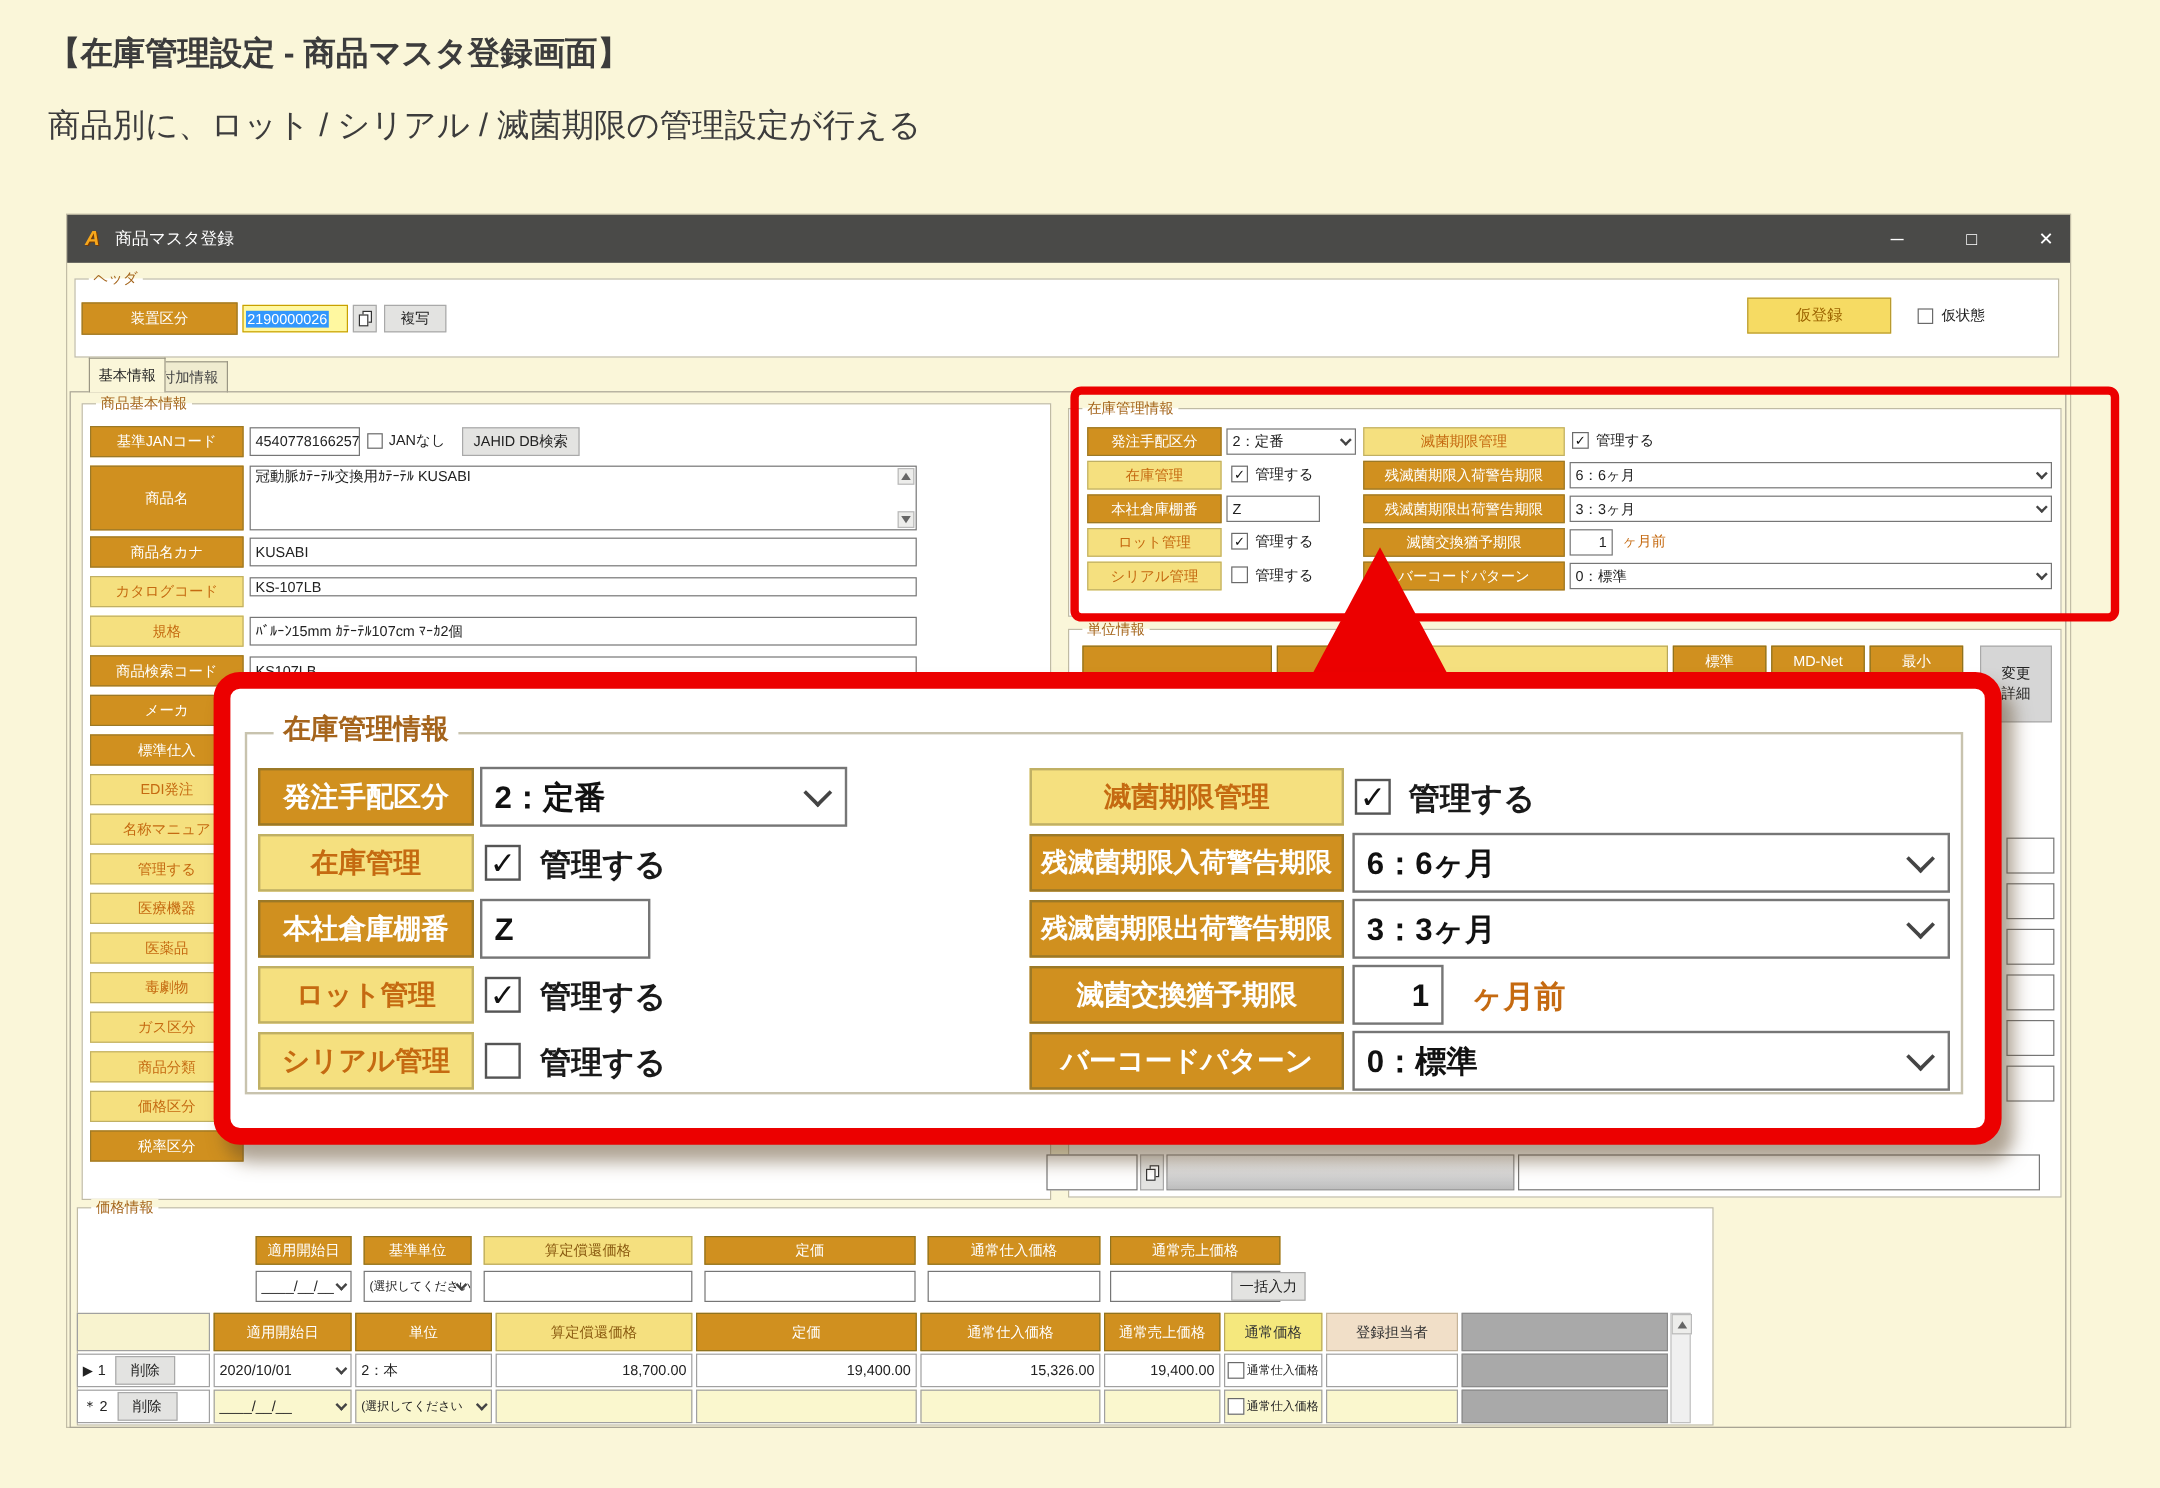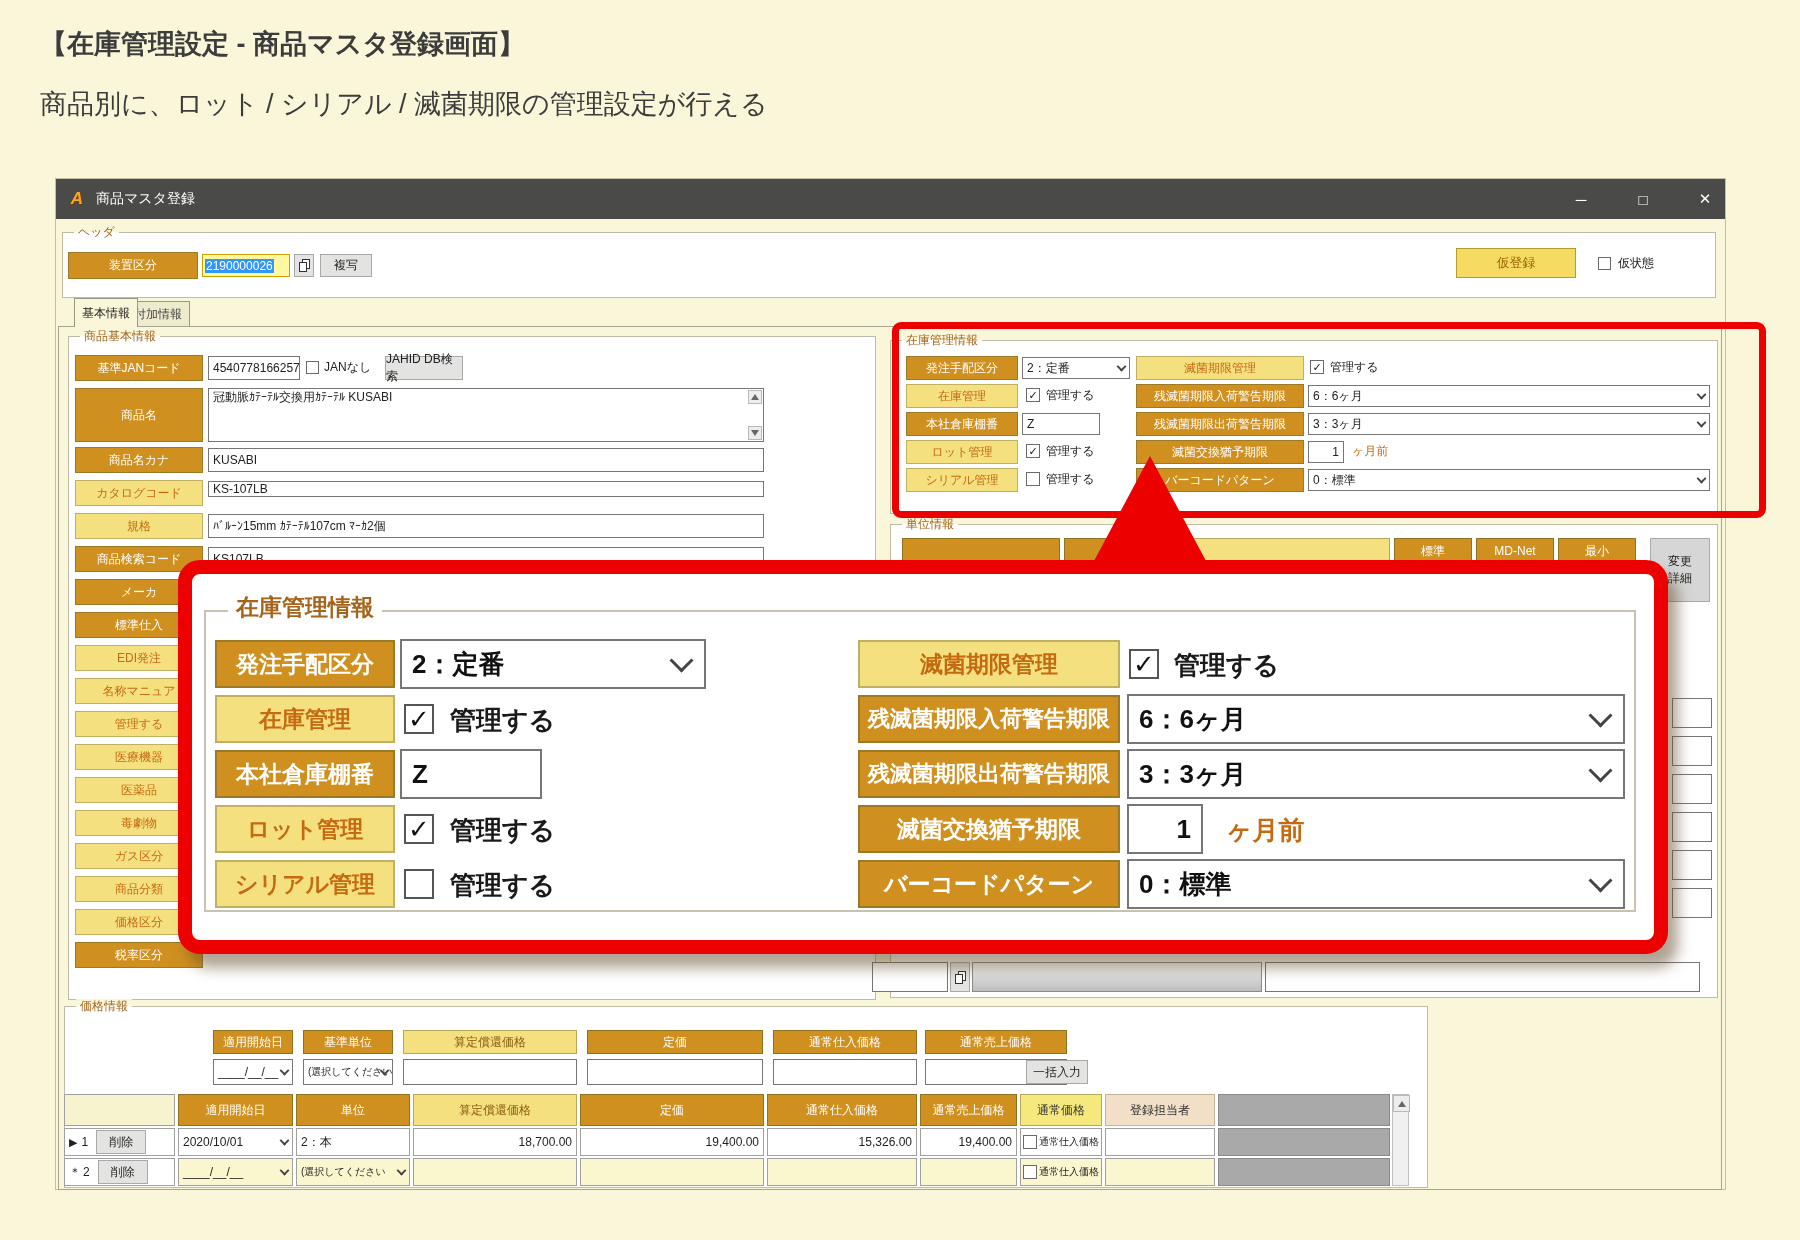--- a/index.html
+++ b/index.html
@@ -99,21 +99,21 @@
   <div class="abs tab tabI" style="left:126px;top:301px;width:64px;height:26px;">付加情報</div>
   <div class="abs panel" style="left:58px;top:326px;width:1664px;height:864px;"></div>
 
   <div class="abs grp" style="left:68px;top:336px;width:808px;height:664px;"></div>
   <div class="abs grplabel" style="left:80px;top:329px;">商品基本情報</div>
 
   <div class="abs lblD" style="left:75px;top:355px;width:128px;height:26px;">基準JANコード</div>
   <div class="abs fld" style="left:208px;top:356px;width:92px;height:24px;">4540778166257</div>
   <div class="abs chk" style="left:306px;top:361px;width:13px;height:13px;"></div>
   <div class="abs" style="left:324px;top:359px;font-size:12px;">JANなし</div>
-  <div class="abs btn" style="left:385px;top:356px;width:78px;height:24px;">JAHID DB検索</div>
+  <div class="abs btn" style="left:385px;top:356px;width:98px;height:24px;">JAHID DB検索</div>
 
   <div class="abs lblD" style="left:75px;top:388px;width:128px;height:54px;">商品名</div>
   <div class="abs fld" style="left:208px;top:388px;width:556px;height:54px;align-items:flex-start;padding-top:0;">冠動脈ｶﾃｰﾃﾙ交換用ｶﾃｰﾃﾙ KUSABI</div>
   <div class="abs scrbtn" style="left:748px;top:390px;width:14px;height:14px;">
       <span class="tup"></span>
     </div>
   <div class="abs scrbtn" style="left:748px;top:426px;width:14px;height:14px;">
       <span class="tdn"></span>
     </div>
 

